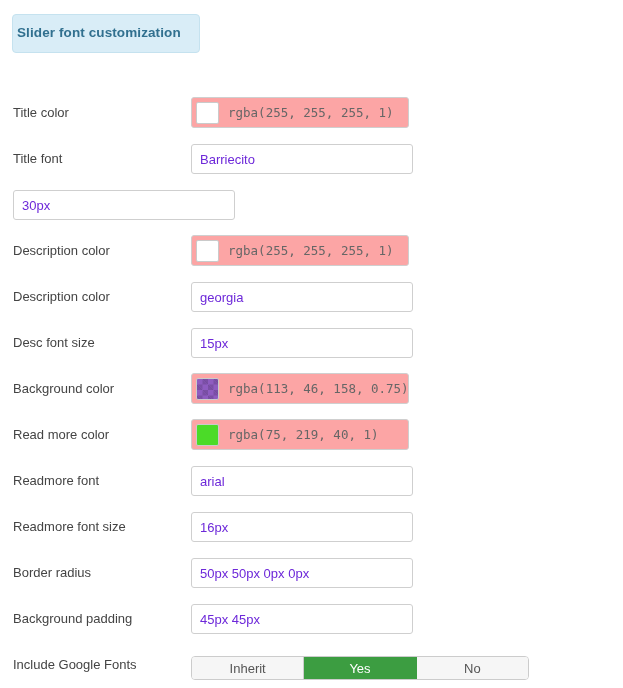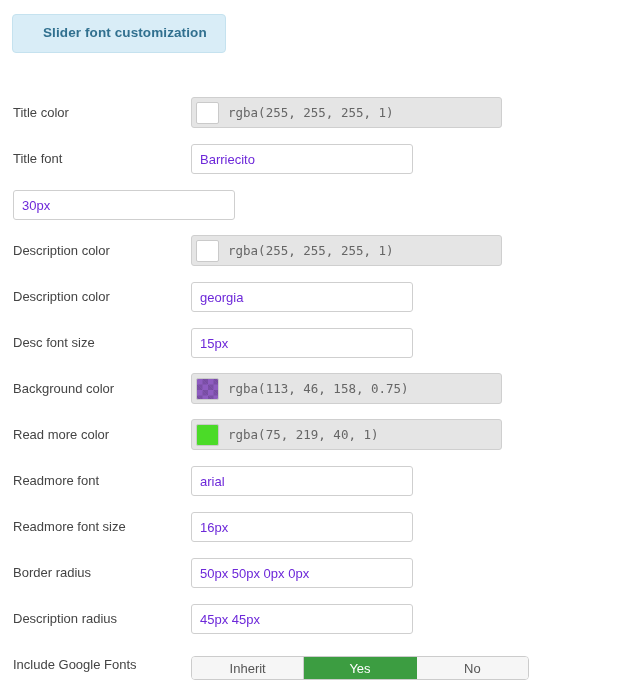--- a/index.html
+++ b/index.html
@@ -18,21 +18,21 @@
 
   
   .tab-bar {
     padding: 14px 0 0 12px;
   }
   .tab {
     display: inline-block;
     background: #d9edf7;
     border: 1px solid #c5e2ef;
     border-radius: 4px;
-    padding: 10px 18px 12px 30px;
+    padding: 10px 18px 12px 4px;
     min-width: 184px;
     box-sizing: border-box;
     font-size: 13.5px;
     font-weight: bold;
     color: #31708f;
     letter-spacing: 0.1px;
   }
 
   
   .form {
@@ -70,26 +70,26 @@
     background: #ffffff;
     font-family: "Liberation Sans", sans-serif;
     font-size: 13px;
     color: #6d28d9;
     padding: 0 8px;
     line-height: 28px;
     outline: none;
   }
 
   .color-input {
-    width: 311px;
+    width: 218px;
     height: 31px;
     box-sizing: border-box;
     border: 1px solid #cfcfcf;
     border-radius: 3px;
-    background: #e5e5e5;
+    background: #fca5a5;
     display: flex;
     align-items: center;
     padding-left: 4px;
   }
   .swatch {
     width: 23px;
     height: 22px;
     box-sizing: border-box;
     border: 1px solid #cacaca;
     border-radius: 2px;
@@ -224,21 +224,21 @@
         <input type="text" class="text-input" value="16px" style="">
       </div>
     </div>
     <div class="row">
       <div class="row-label">Border radius</div>
       <div class="row-field">
         <input type="text" class="text-input" value="50px 50px 0px 0px" style="">
       </div>
     </div>
     <div class="row">
-      <div class="row-label">Description radius</div>
+      <div class="row-label">Background padding</div>
       <div class="row-field">
         <input type="text" class="text-input" value="45px 45px" style="">
       </div>
     </div>
     <div class="row">
       <div class="row-label">Include Google Fonts</div>
       <div class="row-field">
         <div class="btn-group">
           <div class="seg">Inherit</div>
           <div class="seg active" style="background: rgb(60, 157, 65); border-right-color: rgb(60, 157, 65);">Yes</div>

